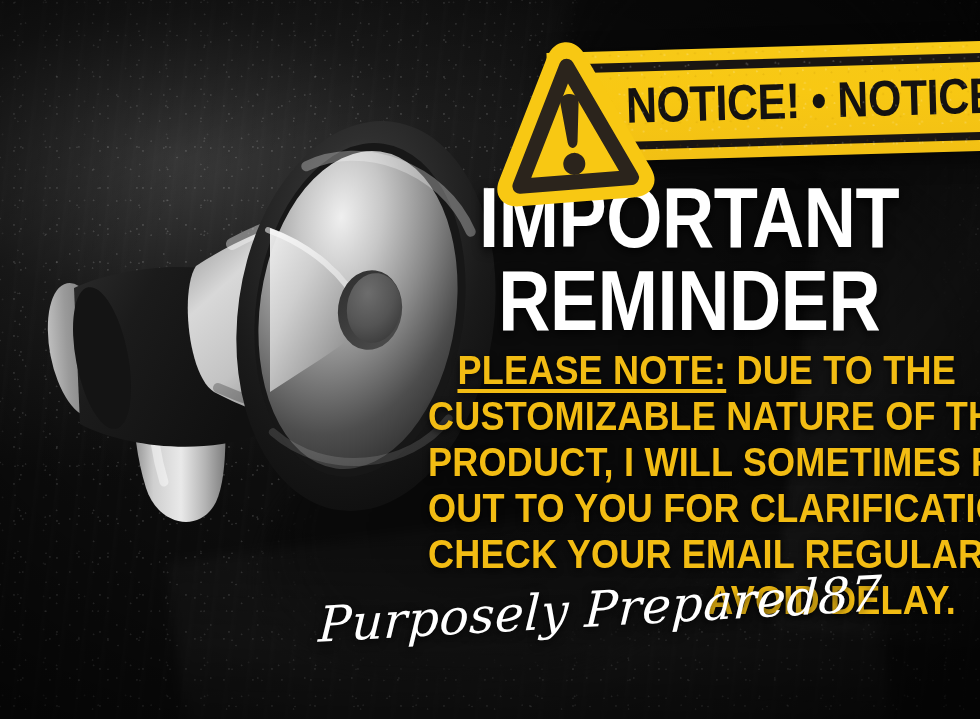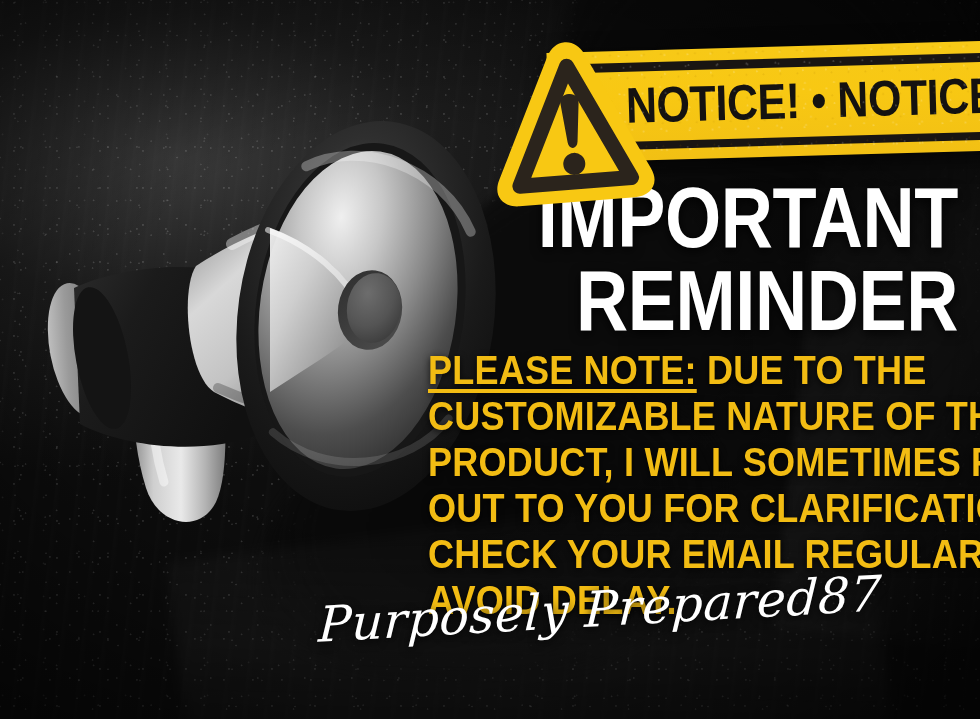--- a/index.html
+++ b/index.html
@@ -170,21 +170,21 @@
     letter-spacing: -0.5px;
     color: #141210;
     white-space: nowrap;
   }
 
   
   #headline {
     position: absolute;
     right: 22px; top: 176px;
     width: 640px;
-    text-align: right;
+    text-align: center;
     z-index: 5;
   }
   #headline .hl-line {
     display: block;
     font-family: "Liberation Sans", sans-serif;
     font-weight: 700;
     font-size: 86px;
     line-height: .96;
     letter-spacing: -0.5px;
     color: #ffffff;
@@ -192,21 +192,21 @@
     transform-origin: right center;
     white-space: nowrap;
     text-shadow: 0 3px 12px rgba(0,0,0,.85);
   }
 
   
   #body-copy {
     position: absolute;
     right: 24px; top: 348px;
     width: 600px;
-    text-align: left;
+    text-align: right;
     z-index: 5;
   }
   #body-copy .bc-line {
     display: block;
     font-family: "Liberation Sans", sans-serif;
     font-weight: 700;
     font-size: 41px;
     line-height: 1.12;
     letter-spacing: .2px;
     color: #f2bc13;

